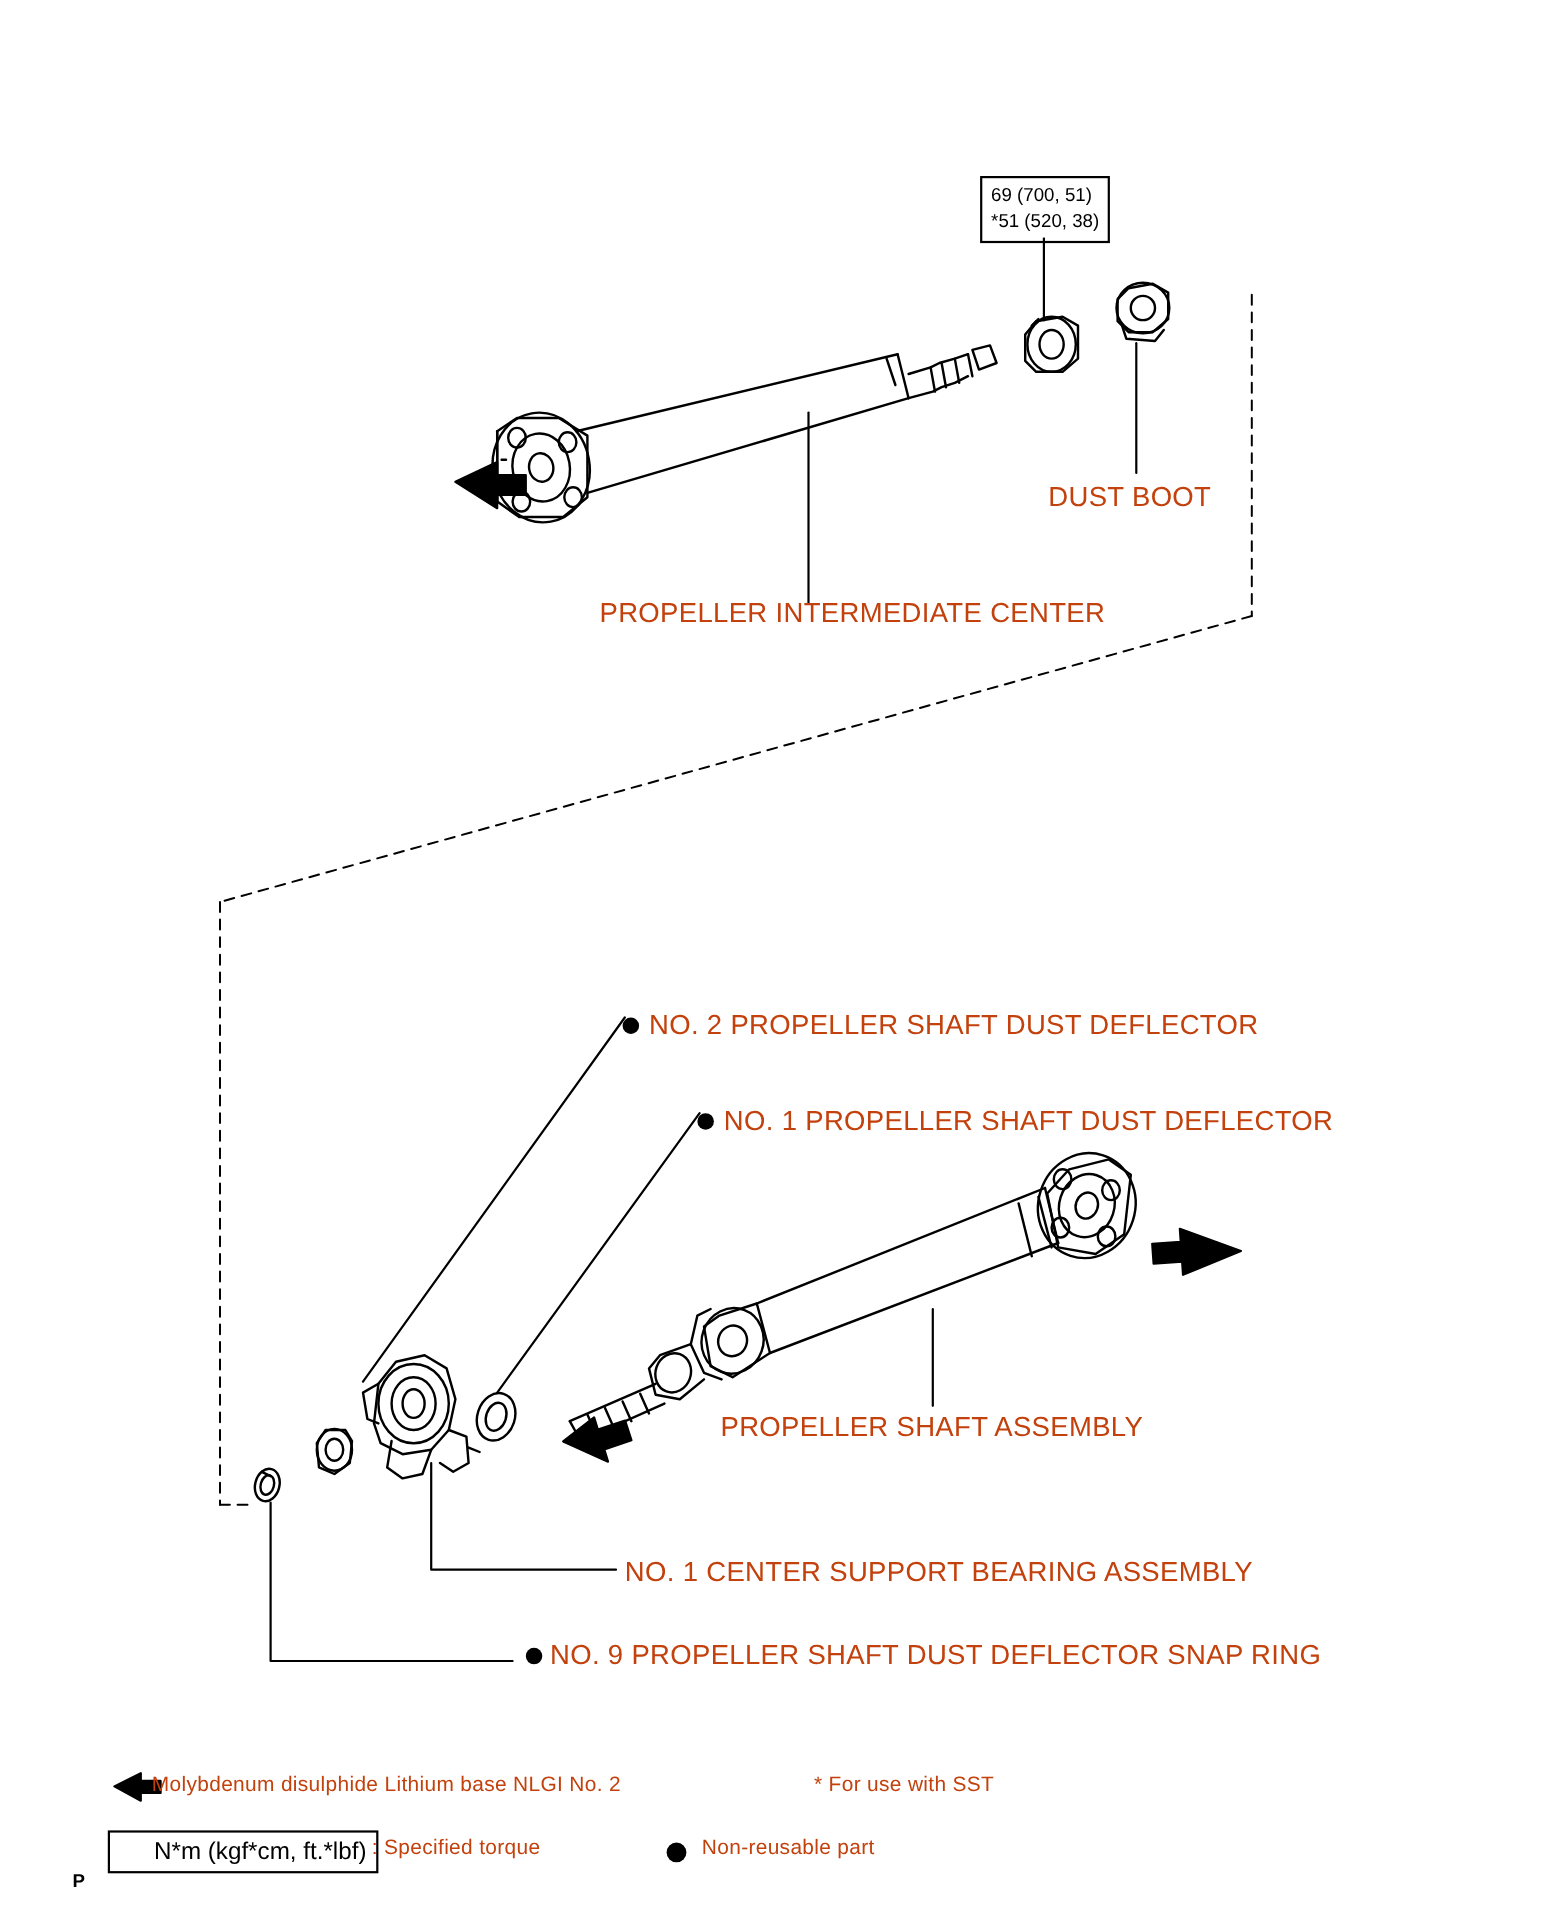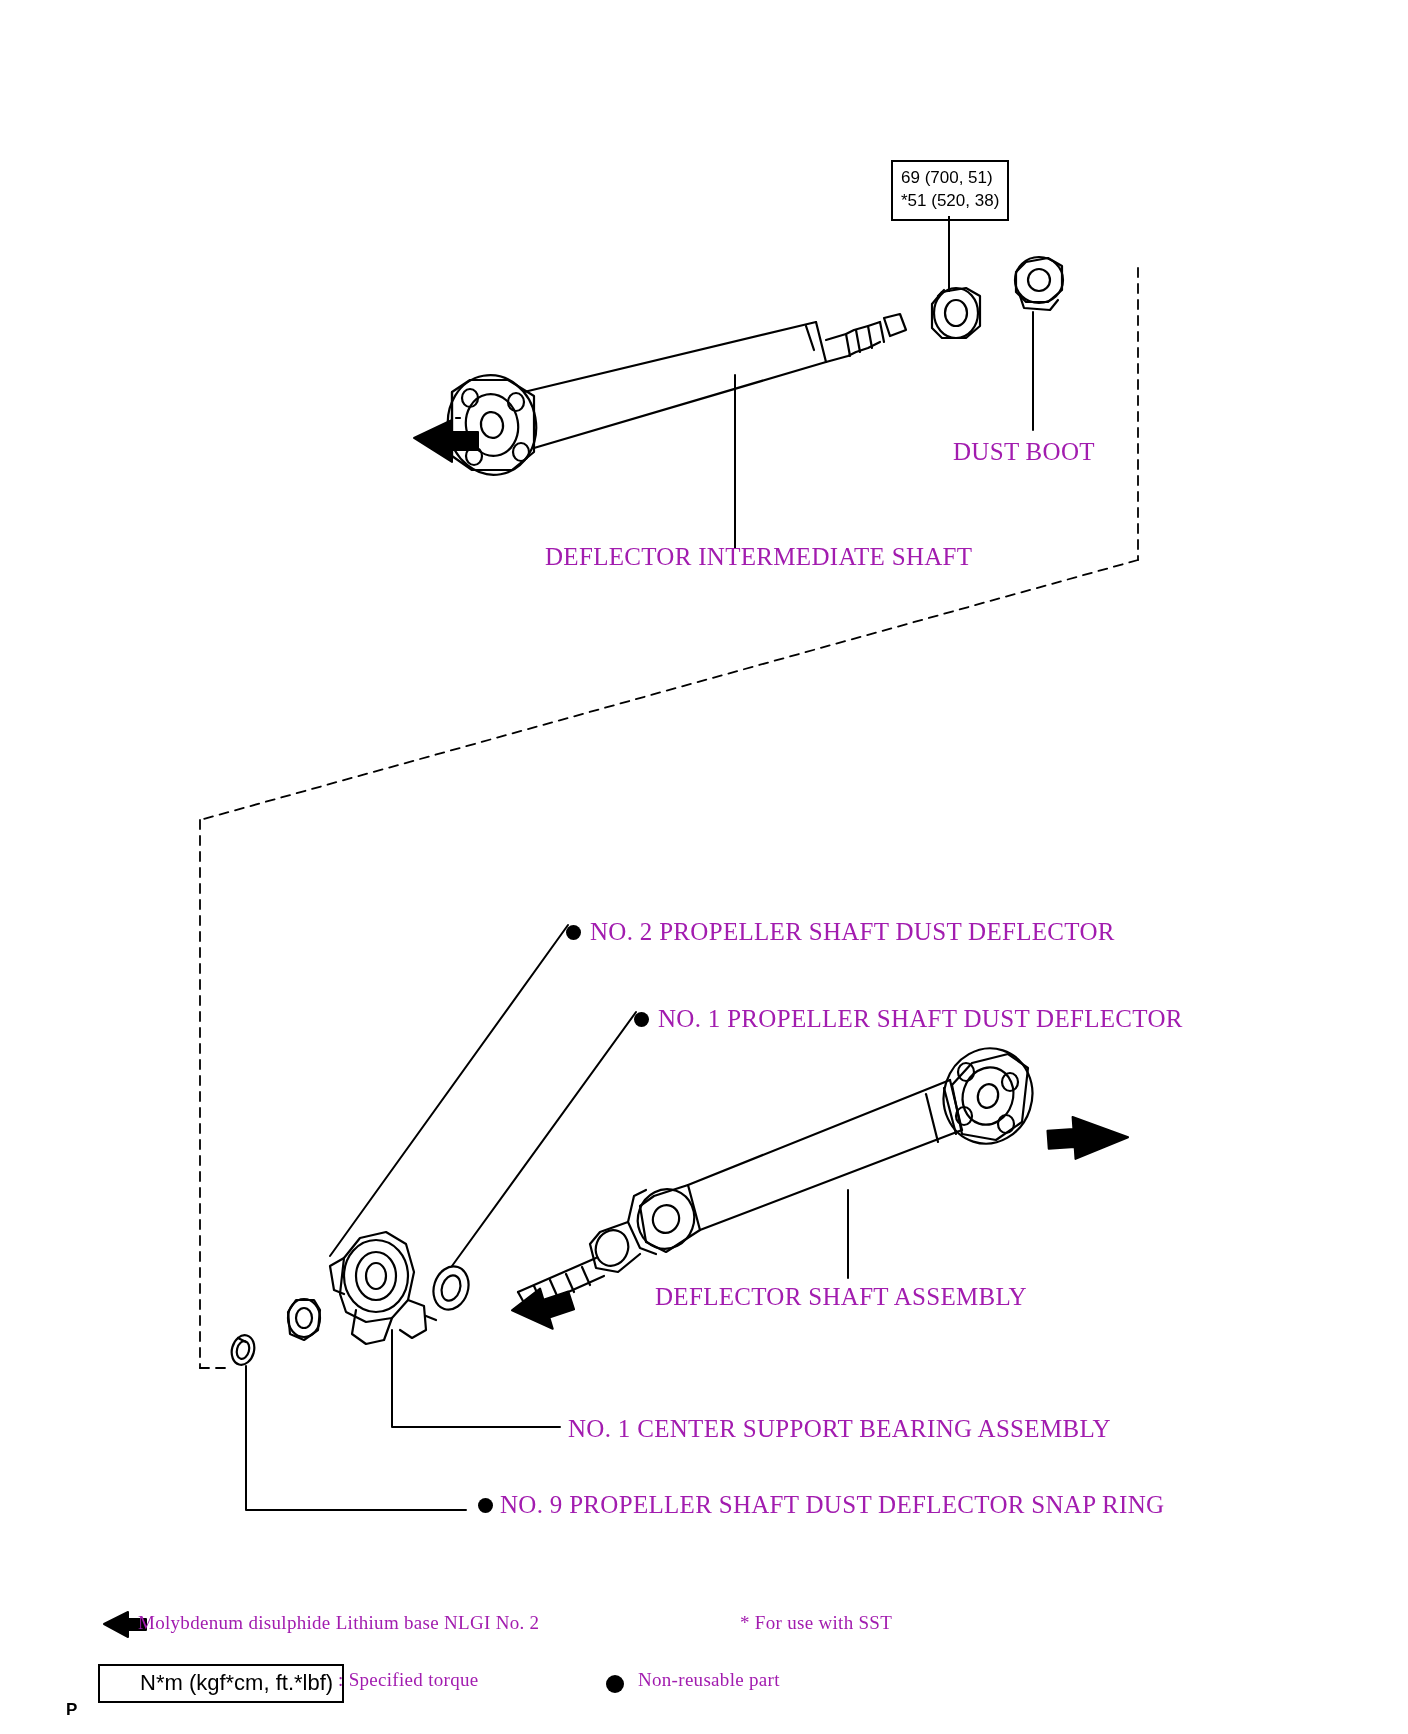--- a/index.html
+++ b/index.html
@@ -22,24 +22,24 @@
   }
   svg.layer {
     position: absolute;
     top: 0;
     left: 0;
     width: 1408px;
     height: 1734px;
   }
   .lbl {
     position: absolute;
-    font-family: Liberation Serif, serif;
+    font-family: Liberation Sans, sans-serif;
     font-size: 25px;
     letter-spacing: 0.3px;
-    color: #a21caf;
+    color: #c2410c;
     white-space: nowrap;
   }
   .lbl.legend {
     font-size: 19px;
   }
   .torque-box {
     position: absolute;
     border: 2px solid #000;
     background: #fff;
     padding: 5px 8px 6px 8px;
@@ -237,29 +237,29 @@
     <div>69 (700, 51)</div>
     <div>*51 (520, 38)</div>
   </div>
 
   <svg class="layer" viewBox="0 0 1408 1734">
     <path d="M949,216 L949,292" stroke="#000" stroke-width="2" fill="none"></path>
   </svg>
 
   <div class="lbl" style="left:953px; top:438px;">DUST BOOT</div>
 
-  <div class="lbl" style="left:545px; top:543px;">DEFLECTOR INTERMEDIATE SHAFT</div>
+  <div class="lbl" style="left:545px; top:543px;">PROPELLER INTERMEDIATE CENTER</div>
 
   <div class="bullet" style="left:566px; top:925px;"></div>
   <div class="lbl" style="left:590px; top:918px;">NO. 2 PROPELLER SHAFT DUST DEFLECTOR</div>
 
   <div class="bullet" style="left:634px; top:1012px;"></div>
   <div class="lbl" style="left:658px; top:1005px;">NO. 1 PROPELLER SHAFT DUST DEFLECTOR</div>
 
-  <div class="lbl" style="left:655px; top:1283px;">DEFLECTOR SHAFT ASSEMBLY</div>
+  <div class="lbl" style="left:655px; top:1283px;">PROPELLER SHAFT ASSEMBLY</div>
 
   <div class="lbl" style="left:568px; top:1415px;">NO. 1 CENTER SUPPORT BEARING ASSEMBLY</div>
 
   <div class="bullet" style="left:478px; top:1498px;"></div>
   <div class="lbl" style="left:500px; top:1491px;">NO. 9 PROPELLER SHAFT DUST DEFLECTOR SNAP RING</div>
 
   <div class="lbl legend" style="left:138px; top:1612px;">Molybdenum disulphide Lithium base NLGI No. 2</div>
   <div class="lbl legend" style="left:740px; top:1612px;">* For use with SST</div>
 
   <div class="unit-box" style="left:98px; top:1664px;padding-left:40px;">N*m (kgf*cm, ft.*lbf)</div>

